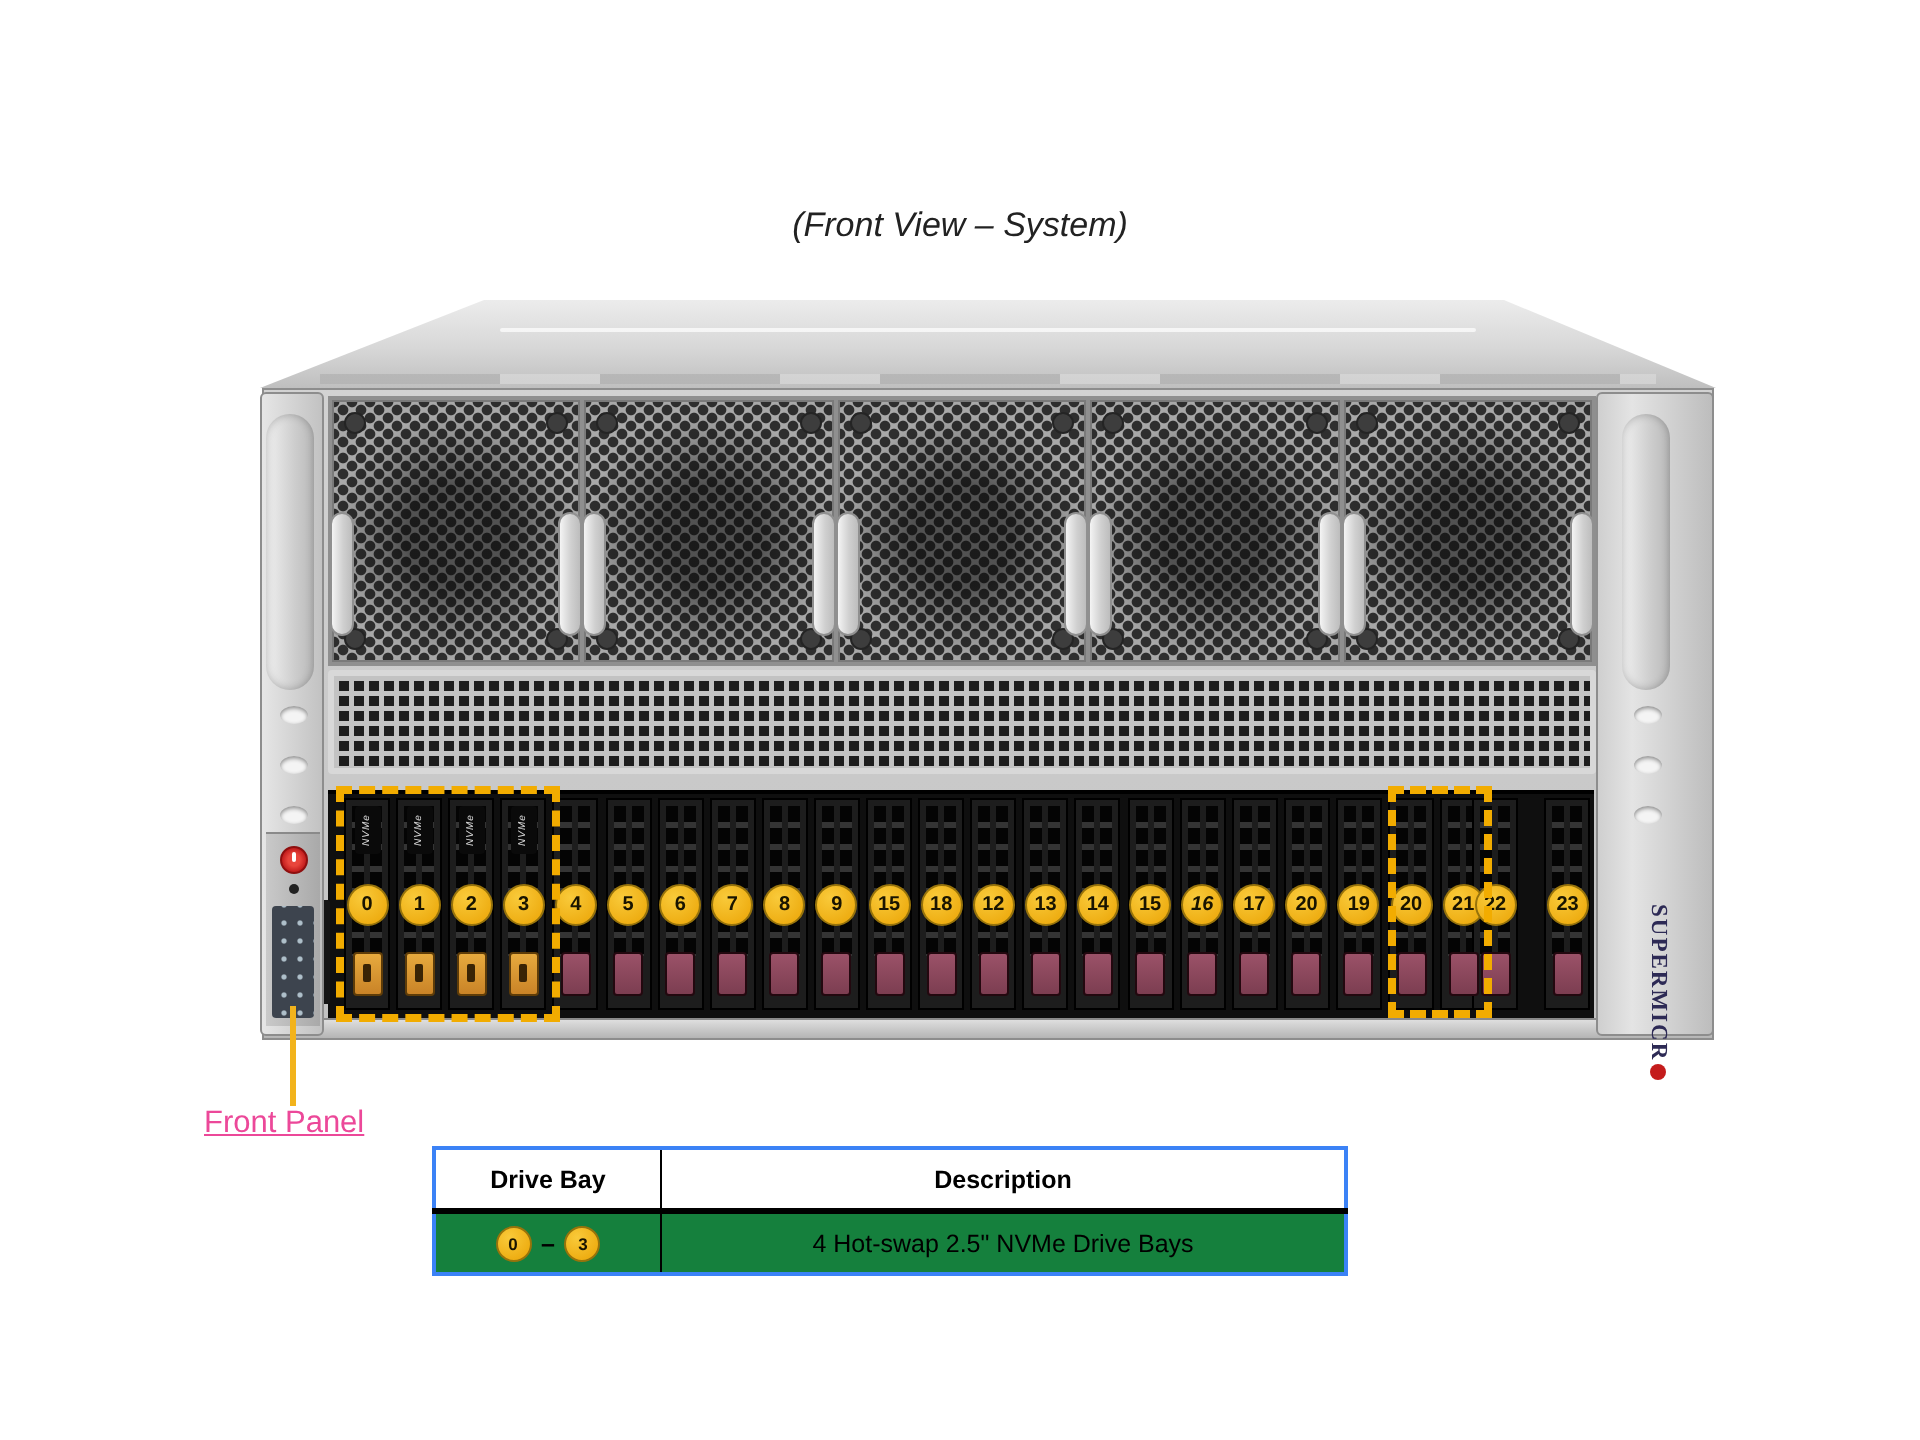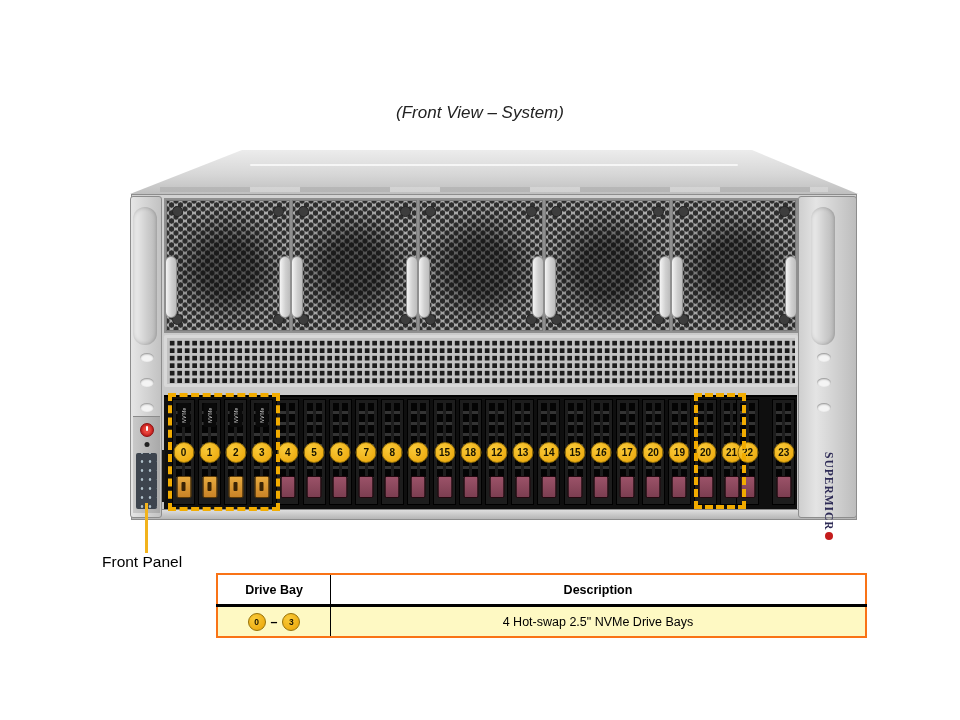--- a/index.html
+++ b/index.html
@@ -119,30 +119,30 @@
   
   .brand{position:absolute;left:14px;top:240px;height:118px;width:22px;
          writing-mode:vertical-rl;text-align:center;
          font-family:"Liberation Serif",serif;font-size:11.5px;letter-spacing:1px;
          color:#2d2a55;font-weight:bold;}
   .brand .dot{display:inline-block;width:8px;height:8px;border-radius:50%;
          background:#c41c1c;margin-top:2px;}
 
   
   .callout-line{position:absolute;left:145px;top:503px;width:3px;height:50px;background:#f2b31c;}
-  .fp-label{position:absolute;left:102px;top:553px;font-size:15.5px;color:#000000;}
-
-  
-  .bay-table{position:absolute;left:216px;top:573px;width:651px;border-collapse:collapse;
-             border:2px solid #f97316;font-size:12.5px;color:#000;}
+  .fp-label{position:absolute;left:102px;top:553px;font-size:15.5px;color:#ec4899;text-decoration:underline;}
+
+  
+  .bay-table{position:absolute;left:216px;top:573px;width:458px;border-collapse:collapse;
+             border:2px solid #3b82f6;font-size:12.5px;color:#000;}
   .bay-table th{border:1px solid #000;border-bottom:3px solid #000;font-weight:bold;
              height:27px;background:#fff;}
   .bay-table td{border:1px solid #000;height:27px;text-align:center;vertical-align:middle;}
   .bay-table .col-bay{width:110px;}
-  .row-shaded td{background:#fef9c3;}
+  .row-shaded td{background:#15803d;}
   .tbadge{display:inline-flex;align-items:center;justify-content:center;
           width:18px;height:18px;border-radius:50%;
           background:radial-gradient(circle at 35% 30%,#f9ca3a,#eead12 75%);
           border:1px solid #97730b;box-sizing:border-box;
           font-size:8.5px;font-weight:bold;color:#191400;vertical-align:middle;}
   .sep{display:inline-block;margin:0 5px;font-weight:bold;vertical-align:middle;}
 </style>
 </head>
 <body>
 

